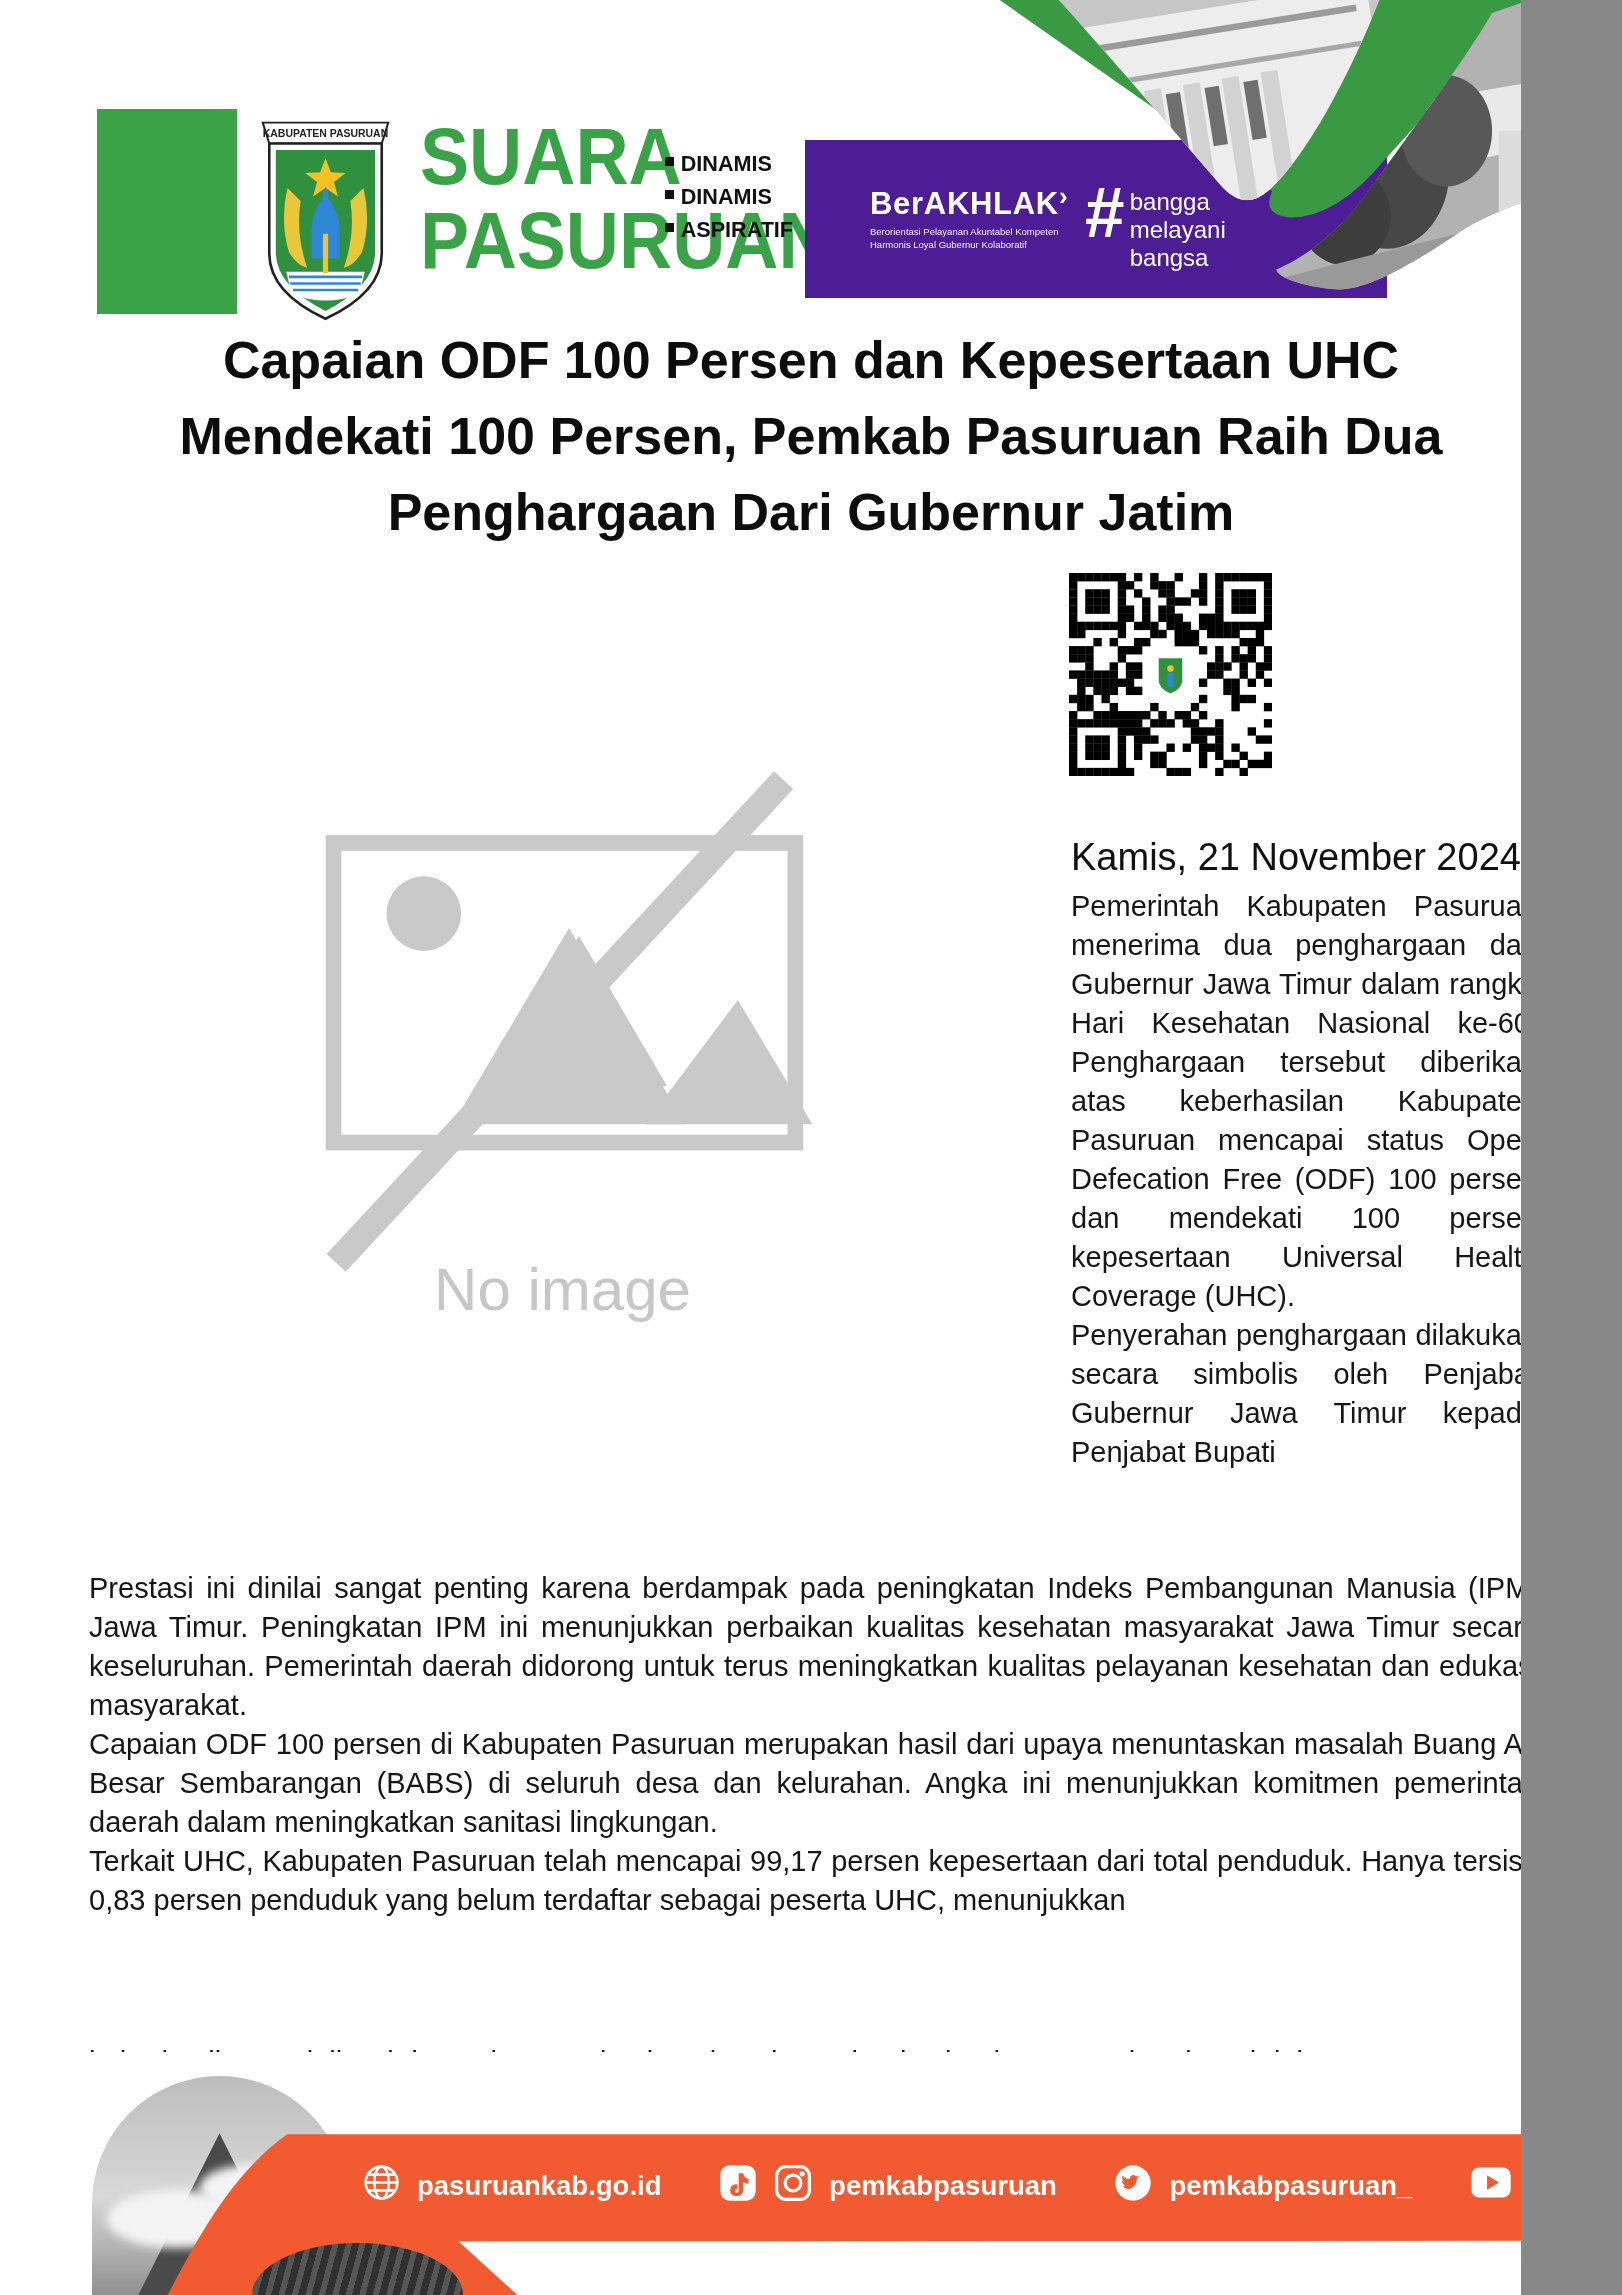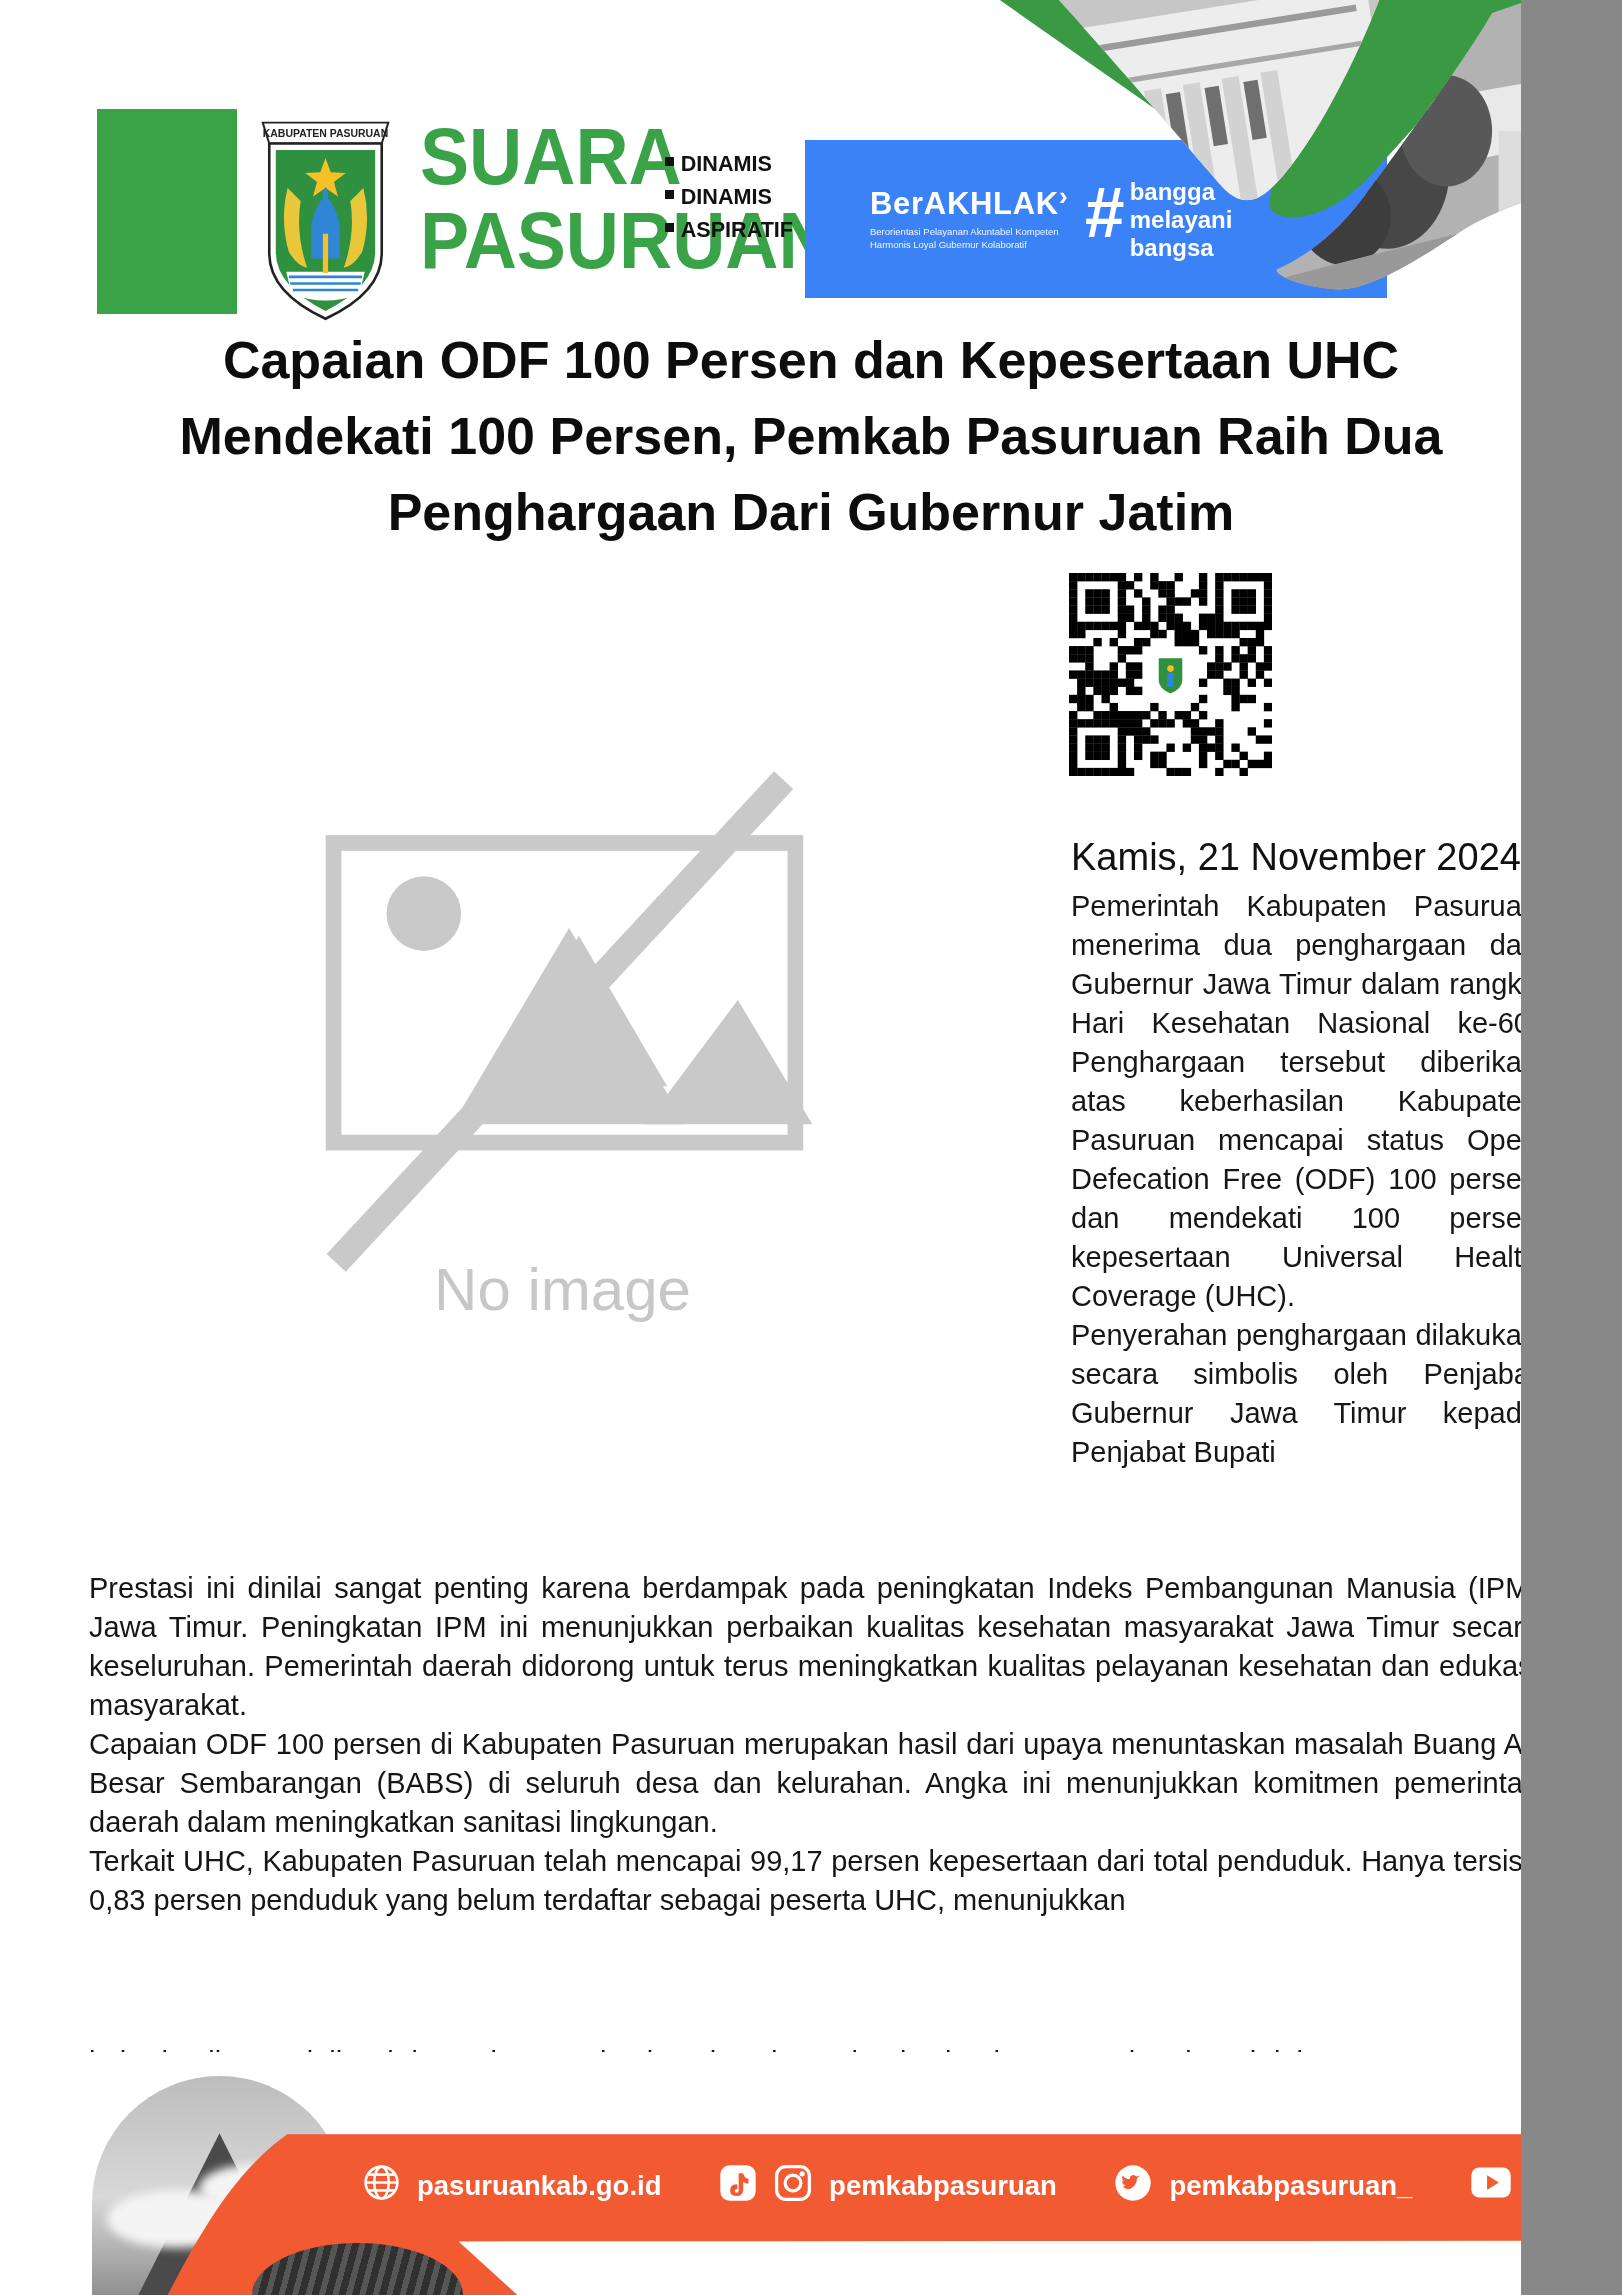--- a/index.html
+++ b/index.html
@@ -7,28 +7,28 @@
         font-family:"Liberation Sans", sans-serif;}
   .abs{position:absolute;}
 
   
   .green-block{left:97px;top:109px;width:140px;height:205px;background:#3AA347;}
   .crest{left:247px;top:103px;width:157px;height:221px;}
   .masthead{left:420px;top:115px;line-height:84px;font-weight:bold;color:#3AA347;
             font-size:80px;letter-spacing:0px;transform:scaleX(.92);transform-origin:left top;white-space:nowrap;}
   .tagline{left:665px;top:147px;font-weight:bold;font-size:21.6px;color:#111;line-height:33px;white-space:nowrap;}
   .tagline .b{display:inline-block;width:9.2px;height:9.2px;background:#111;margin-right:6.5px;vertical-align:14%;}
-  .banner{left:805px;top:140px;width:582px;height:158px;background:#3b82f6;}
+  .banner{left:805px;top:140px;width:582px;height:158px;background:#4c1d95;}
   .berakhlak{left:65px;top:41px;color:#fff;position:absolute;}
   .berakhlak .big{font-size:31px;font-weight:bold;letter-spacing:0.7px;}
   .berakhlak .arrow{font-size:26px;font-weight:bold;vertical-align:30%;}
   .berakhlak .small{font-size:9.5px;opacity:.92;line-height:12.4px;margin-top:3.9px;}
   .hashtag{left:280px;top:19.6px;position:absolute;color:#fff;display:flex;}
   .hashtag .hash{font-size:71px;font-weight:bold;line-height:105px;margin-right:5.2px;}
-  .hashtag .words{font-size:24px;font-weight:bold;line-height:28px;margin-top:18px;}
+  .hashtag .words{font-size:24px;font-weight:normal;line-height:28px;margin-top:28px;}
 
   
   .title{left:65px;top:322px;width:1492px;text-align:center;font-weight:bold;color:#0d0d0d;
          font-size:52px;line-height:76px;}
 
   
   .qr{left:1069px;top:573px;width:203px;height:203px;}
   .date{left:1071px;top:836px;font-size:38px;font-weight:normal;color:#111;}
   .colright{left:1071px;top:887px;width:467px;font-size:29px;line-height:39px;color:#161616;}
   .par{margin:0;text-align:justify;}

